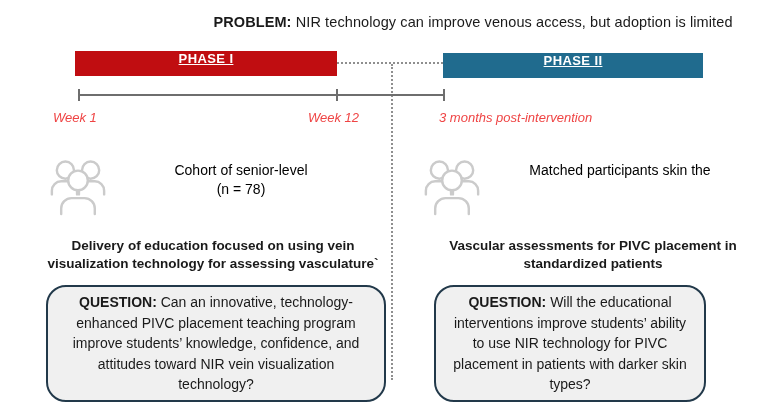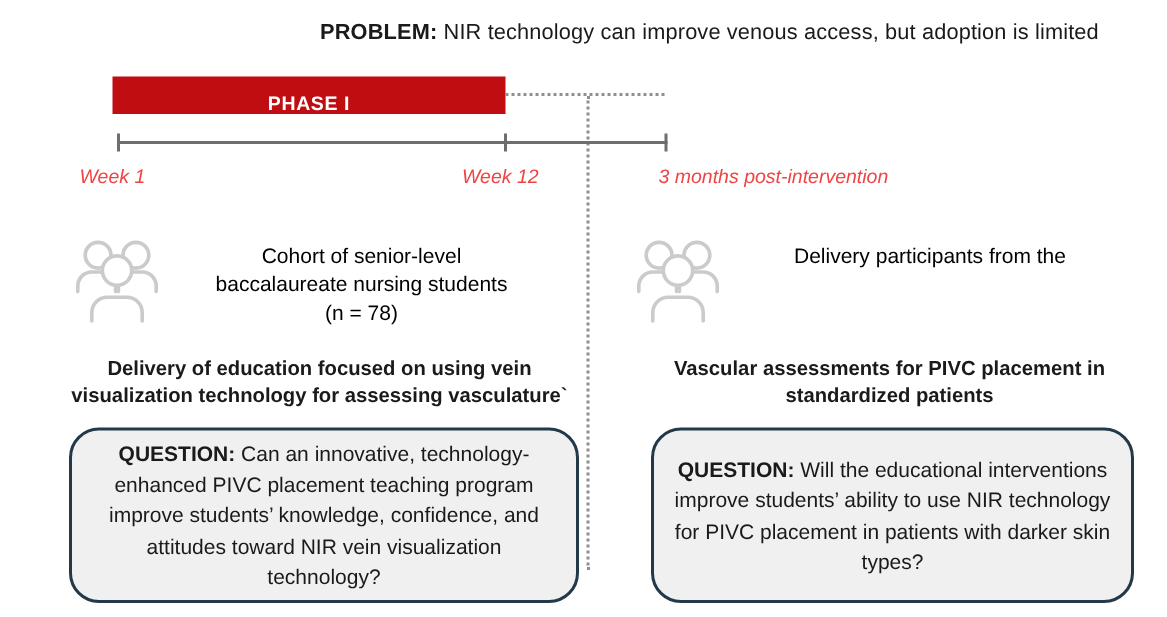--- a/index.html
+++ b/index.html
@@ -7,22 +7,22 @@
     position:relative;width:778px;height:411px;background:#ffffff;overflow:hidden;
     font-family:"Liberation Sans",sans-serif;color:#1a1a1a;
   }
   .abs{position:absolute;}
 
   
   #title{top:14px;left:163px;width:620px;text-align:center;font-size:14.5px;letter-spacing:.1px;}
   #title .lbl{font-weight:bold;}
 
   
-  .phase-bar{height:25px;display:flex;align-items:flex-end;justify-content:center;
-    color:#ffffff;font-weight:bold;font-size:13px;letter-spacing:.4px;}
+  .phase-bar{height:25px;display:flex;align-items:flex-start;justify-content:center;
+    color:#ffffff;font-weight:bold;font-size:13px;letter-spacing:.4px;text-decoration:underline;}
   #bar1{left:75px;top:51px;width:262px;background:var(--phase1);}
   #bar2{left:443px;top:53px;width:260px;background:var(--phase2);}
 
   
   #connector{left:337px;top:62px;width:106px;border-top:2px dotted #8f8f8f;}
   #divider{left:391px;top:64px;height:316px;border-left:2px dotted #8f8f8f;}
 
   
   #axis{left:78px;top:94px;width:367px;border-top:2px solid #6e6e6e;}
   .tick{width:2px;height:12px;background:#6e6e6e;top:89px;}
@@ -39,36 +39,39 @@
 
   
   .intervention{top:237px;text-align:center;font-weight:bold;font-size:13.5px;line-height:18px;color:#1a1a1a;}
   #int1{left:43px;width:340px;}
   #int2{left:428px;width:330px;}
 
   
   .qbox{top:285px;height:117px;background:var(--box_fill);border:2px solid var(--box_border);
     border-radius:20px;box-sizing:border-box;display:flex;align-items:center;justify-content:center;}
   #qbox1{left:46px;width:340px;}
-  #qbox2{left:434px;width:322px;}
+  #qbox2{left:434px;width:272px;}
   .qtext{text-align:center;font-size:14px;line-height:20.5px;padding:4px 12px;}
   .qtext .lbl{font-weight:bold;}
 </style>
 </head>
 <body>
 
 <div id="stage">
 
   <div id="title" class="abs">
     <span class="lbl">PROBLEM:</span>
     <span>NIR technology can improve venous access, but adoption is limited</span>
   </div>
 
   <div id="bar1" class="abs phase-bar">
     <span>PHASE I</span>
+  </div>
+  <div id="bar2" class="abs phase-bar">
+    <span>PHASE II</span>
   </div>
 
   <div id="connector" class="abs"></div>
   <div id="divider" class="abs"></div>
 
   <div id="axis" class="abs"></div>
   <div id="tick1" class="abs tick"></div>
   <div id="tick2" class="abs tick"></div>
   <div id="tick3" class="abs tick"></div>
   <div id="w1" class="abs tlabel">Week 1</div>
@@ -82,38 +85,37 @@
         <circle cx="43.5" cy="15" r="9.2"></circle>
         <path d="M2 41 v-4 a10 10 0 0 1 10 -10 h9 a10 10 0 0 1 10 10 v4"></path>
         <path d="M29 41 v-4 a10 10 0 0 1 10 -10 h9 a10 10 0 0 1 10 10 v4"></path>
         <circle cx="30" cy="26" r="10.5" fill="#ffffff"></circle>
         <path d="M12 62 v-6 a11 11 0 0 1 11 -11 h14 a11 11 0 0 1 11 11 v6" fill="#ffffff"></path>
       </g>
     </svg>
   </div>
   <div id="cohort1" class="abs cohort">
     <div>Cohort of senior-level</div>
-    <div>baccalaureate nursing students</div>
     <div>(n = 78)</div>
   </div>
 
   <div id="icon2" class="abs group-icon">
     <svg width="56" height="60" viewBox="0 0 60 64">
       <g fill="none" stroke="#cbcbcb" stroke-width="2.6" stroke-linecap="round">
         <circle cx="16.5" cy="15" r="9.2"></circle>
         <circle cx="43.5" cy="15" r="9.2"></circle>
         <path d="M2 41 v-4 a10 10 0 0 1 10 -10 h9 a10 10 0 0 1 10 10 v4"></path>
         <path d="M29 41 v-4 a10 10 0 0 1 10 -10 h9 a10 10 0 0 1 10 10 v4"></path>
         <circle cx="30" cy="26" r="10.5" fill="#ffffff"></circle>
         <path d="M12 62 v-6 a11 11 0 0 1 11 -11 h14 a11 11 0 0 1 11 11 v6" fill="#ffffff"></path>
       </g>
     </svg>
   </div>
   <div id="cohort2" class="abs cohort">
-    <div>Delivery participants from the</div>
+    <div>Matched participants skin the</div>
   </div>
 
   <div id="int1" class="abs intervention">Delivery of education focused on using vein visualization technology for assessing vasculature`</div>
   <div id="int2" class="abs intervention">Vascular assessments for PIVC placement in standardized patients</div>
 
   <div id="qbox1" class="abs qbox">
     <div class="qtext">
       <span class="lbl">QUESTION:</span>
       <span>Can an innovative, technology-enhanced PIVC placement teaching program improve students’ knowledge, confidence, and attitudes toward NIR vein visualization technology?</span>
     </div>

